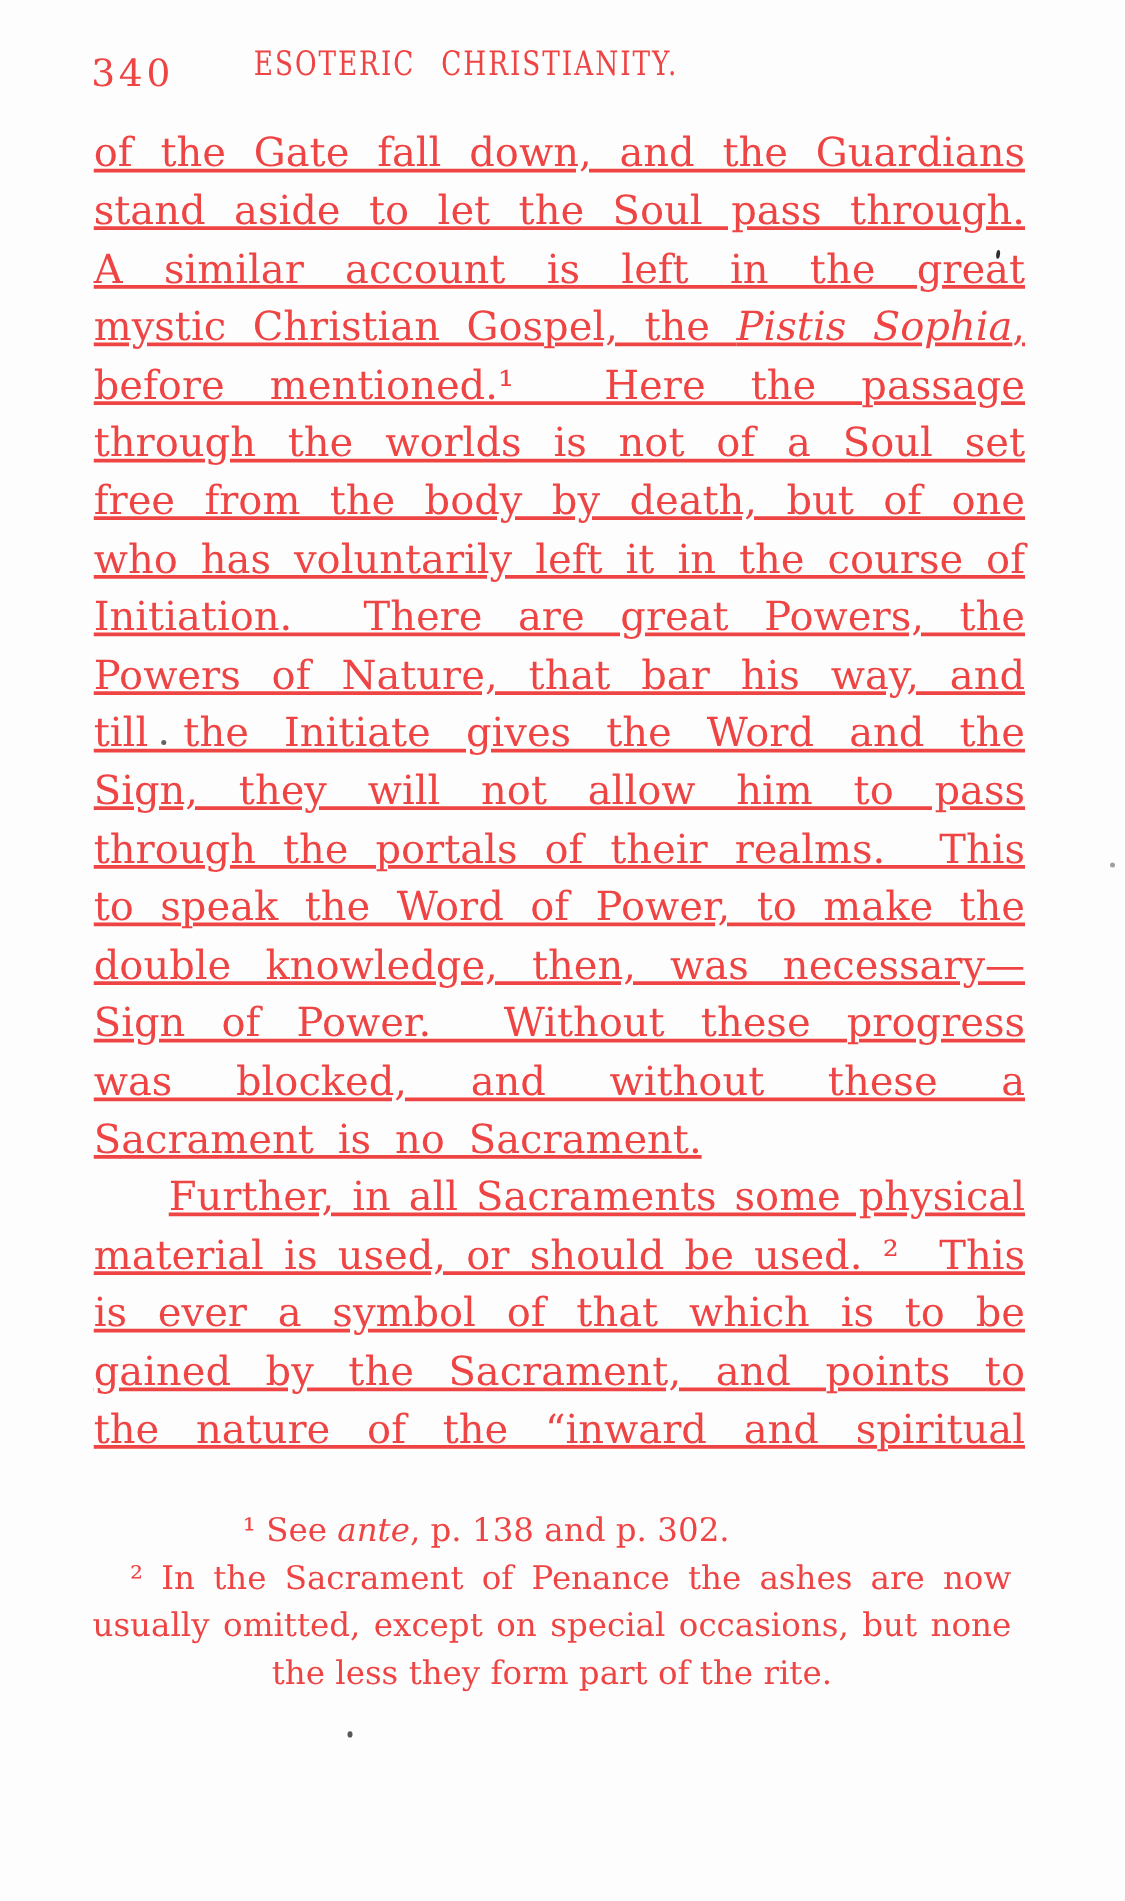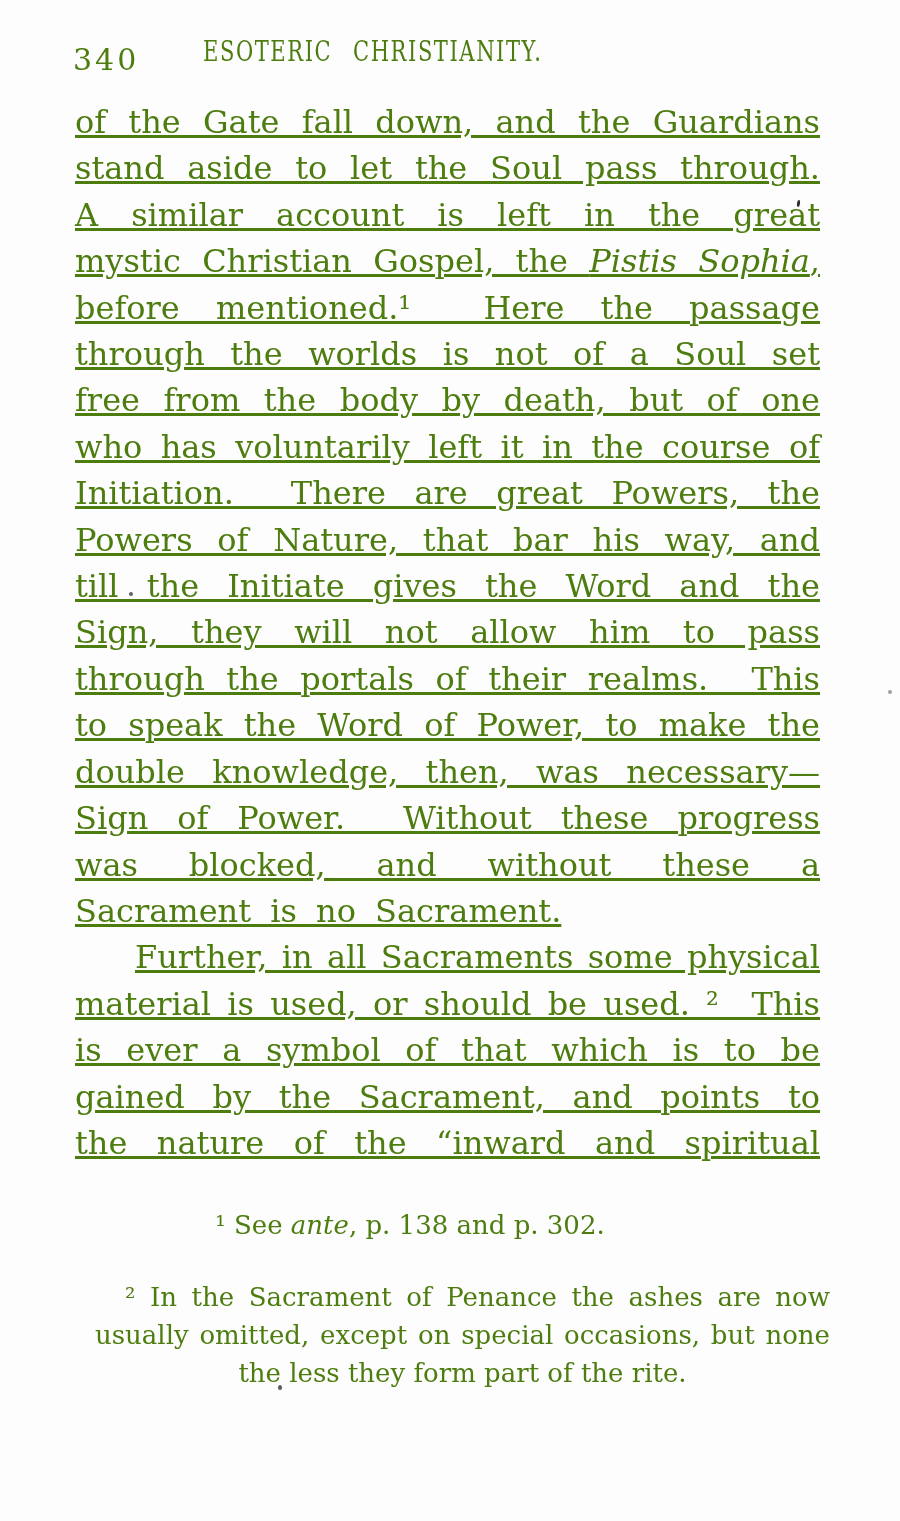--- a/index.html
+++ b/index.html
@@ -1,21 +1,21 @@
 <!DOCTYPE html>
 <html><head>
 <meta charset="utf-8">
 <style>
   html, body { margin: 0; padding: 0; background: #ffffff; }
   .page {
     position: relative;
     width: 900px;
     height: 1521px;
     background: #fdfdfd;
-    color: #4d7c0f;
+    color: #ef4444;
     font-family: "DejaVu Serif", serif;
     overflow: hidden;
   }
   .page-number {
     position: absolute;
     left: 73px;
     top: 42px;
     font-size: 30px;
     letter-spacing: 3px;
   }
@@ -44,35 +44,35 @@
     text-decoration: underline;
   }
   .line.endline {
     text-align-last: left;
     word-spacing: 9px;
   }
   .line.indent { text-indent: 60px; }
   .it { font-style: italic; }
   .footnotes {
     position: absolute;
-    left: 95px;
+    left: 74px;
     top: 1206px;
     width: 735px;
     font-size: 26px;
     line-height: 38px;
   }
   .fn-center {
     text-align: center;
     padding-right: 105px;
   }
   .fn-just {
     text-align: justify;
     text-align-last: justify;
   }
-  .fn-indent { text-indent: 30px; margin-top: 34px; }
+  .fn-indent { text-indent: 30px; }
   .fn-last { text-align: center; }
   .speck {
     position: absolute;
     background: #2e2e2e;
     border-radius: 50%;
   }
   .speck-apostrophe { left: 797px; top: 200px; width: 3px; height: 7px; transform: rotate(8deg); }
   .speck-till { left: 129px; top: 592px; width: 4px; height: 4px; opacity: .75; }
   .speck-margin { left: 888px; top: 690px; width: 4px; height: 4px; opacity: .45; }
   .speck-footer { left: 278px; top: 1385px; width: 4px; height: 5px; opacity: .8; }

